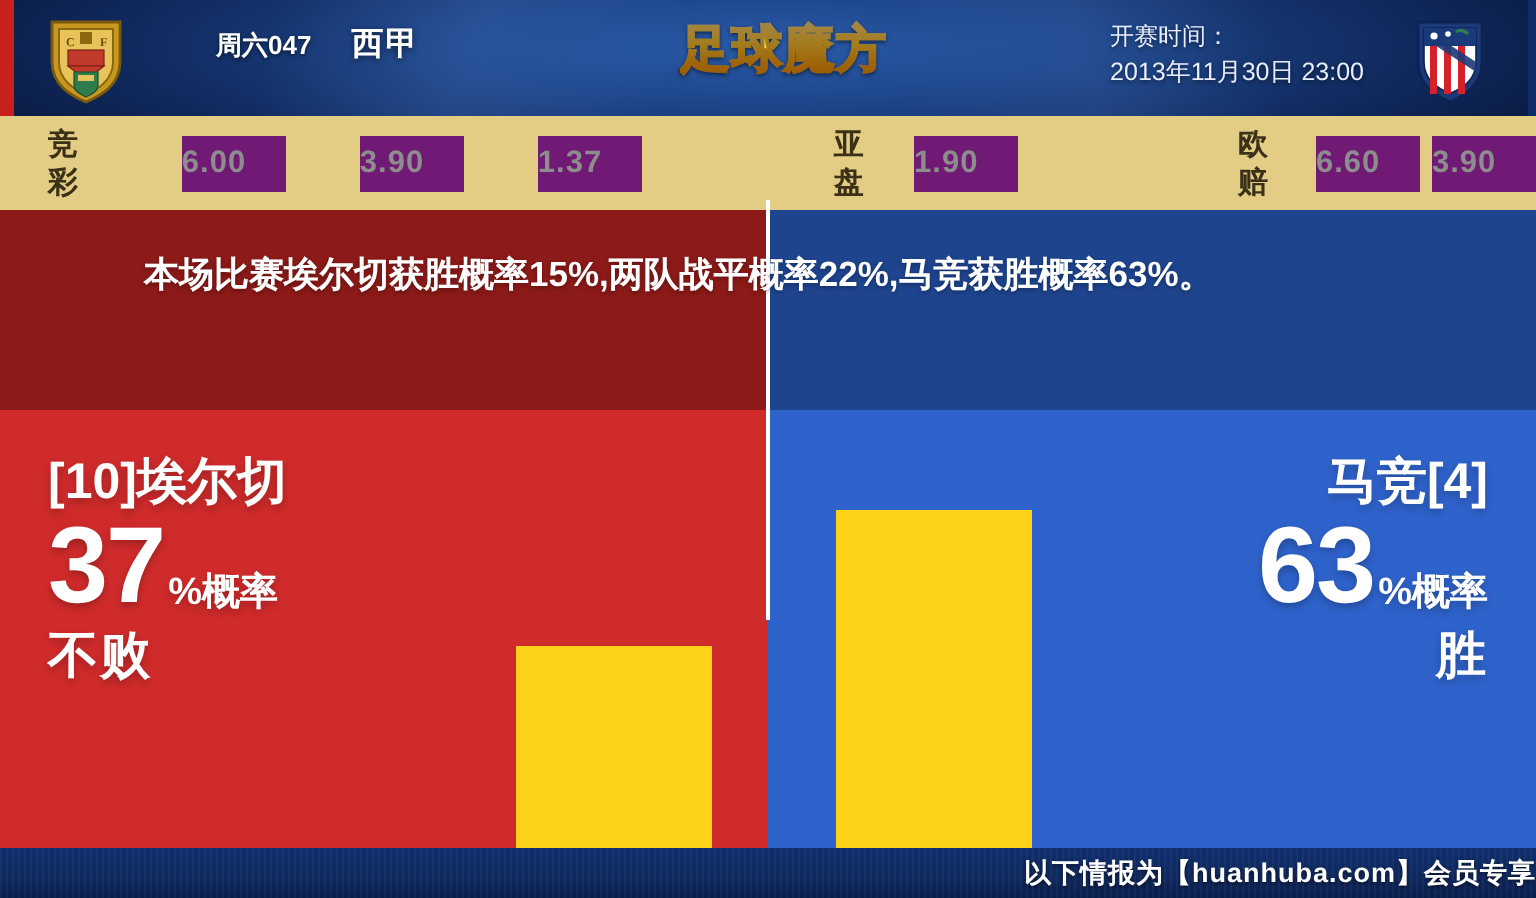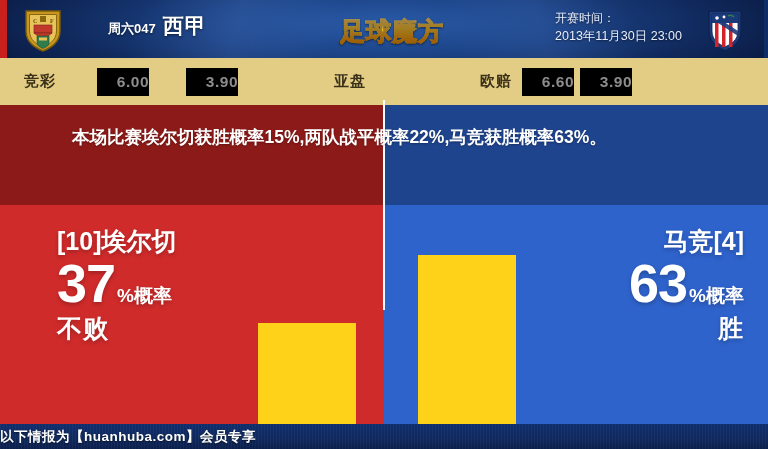--- a/index.html
+++ b/index.html
@@ -57,42 +57,42 @@
   }
   .crest-left { left: 20px; }
   .crest-right { right: 20px; }
   .crest svg { display: block; width: 46px; height: 46px; }
 
   .league-block {
     position: absolute;
     left: 108px; top: 12px;
     display: flex;
     align-items: baseline;
-    gap: 7px;
+    gap: 20px;
     color: #ffffff;
   }
   .round-label {
     font-size: 13px;
     font-weight: bold;
     letter-spacing: 0px;
     text-shadow: 0 1px 2px rgba(0,0,0,0.55);
   }
   .league-name {
-    font-size: 21px;
+    font-size: 16px;
     font-weight: bold;
     letter-spacing: 1px;
     text-shadow: 0 1px 3px rgba(0,0,0,0.6);
   }
 
   .brand-logo {
     position: absolute;
     left: 330px; top: 8px;
     width: 124px; height: 40px;
     display: flex;
-    align-items: flex-end;
+    align-items: flex-start;
     justify-content: center;
   }
   .brand-logo-text {
     font-size: 25px;
     font-weight: bold;
     letter-spacing: 1px;
     background: linear-gradient(180deg, #fff6b0 0%, #ffdf4a 40%, #f7a712 72%, #e08c05 100%);
     -webkit-background-clip: text;
     background-clip: text;
     color: transparent;
@@ -129,28 +129,28 @@
   .odds-group-gap-b { margin-left: 96px; }
   .odds-group-gap-c { margin-left: 110px; }
   .odds-title {
     font-size: 15px;
     font-weight: bold;
     color: #3b3118;
     margin-right: 4px;
     letter-spacing: 1px;
   }
   .odds-cell {
-    background: #000000;
+    background: #701a75;
     color: #8d8d8d;
     font-size: 15.5px;
     font-weight: bold;
     min-width: 52px;
     height: 28px;
     line-height: 28px;
-    text-align: right;
+    text-align: left;
     letter-spacing: 0.5px;
   }
   .odds-cell.wide { min-width: 58px; letter-spacing: 0px; }
 
   
   .main {
     position: absolute;
     left: 0; top: 105px;
     width: 768px; height: 310px;
   }
@@ -201,21 +201,21 @@
     text-shadow: 0 1px 2px rgba(0,0,0,0.30);
   }
 
   
   .team-block {
     position: absolute;
     z-index: 6;
     color: #ffffff;
     text-shadow: 0 2px 4px rgba(0,0,0,0.25);
   }
-  .team-block-left  { left: 24px;  top: 228px; text-align: left; margin-left: 33px;  }
+  .team-block-left  { left: 24px;  top: 228px; text-align: left;  }
   .team-block-right { right: 24px; top: 228px; text-align: right; }
 
   .team-name {
     font-size: 25px;
     font-weight: bold;
     letter-spacing: 0px;
     line-height: 1.1;
   }
   .prob-row {
     display: flex;
@@ -269,21 +269,21 @@
 
   .footer {
     position: absolute;
     left: 0; top: 424px;
     width: 768px; height: 25px;
     background:
       repeating-linear-gradient(90deg, rgba(255,255,255,0.035) 0 1px, rgba(0,0,0,0) 1px 3px),
       linear-gradient(180deg, #0f2e6d 0%, #102a60 55%, #0b1f4c 100%);
     display: flex;
     align-items: center;
-    justify-content: flex-start;
+    justify-content: flex-end;
   }
   .footer-text {
     color: #ffffff;
     font-size: 13.5px;
     font-weight: bold;
     letter-spacing: 0.5px;
     text-shadow: 0 1px 2px rgba(0,0,0,0.6);
   }
 </style>
 </head>
@@ -339,24 +339,26 @@
       </svg>
     </div>
   </div>
 
   <div class="odds-bar">
 
     <div class="odds-group odds-group-gap-a">
       <span class="odds-title">竞彩</span>
       <span class="odds-cell">6.00</span>
       <span class="odds-cell">3.90</span>
+      <span class="odds-cell">1.37</span>
     </div>
 
     <div class="odds-group odds-group-gap-b">
       <span class="odds-title">亚盘</span>
+      <span class="odds-cell">1.90</span>
     </div>
 
     <div class="odds-group odds-group-gap-c">
       <span class="odds-title">欧赔</span>
       <span class="odds-cell">6.60</span>
       <span class="odds-cell">3.90</span>
 
     </div>
   </div>
 

